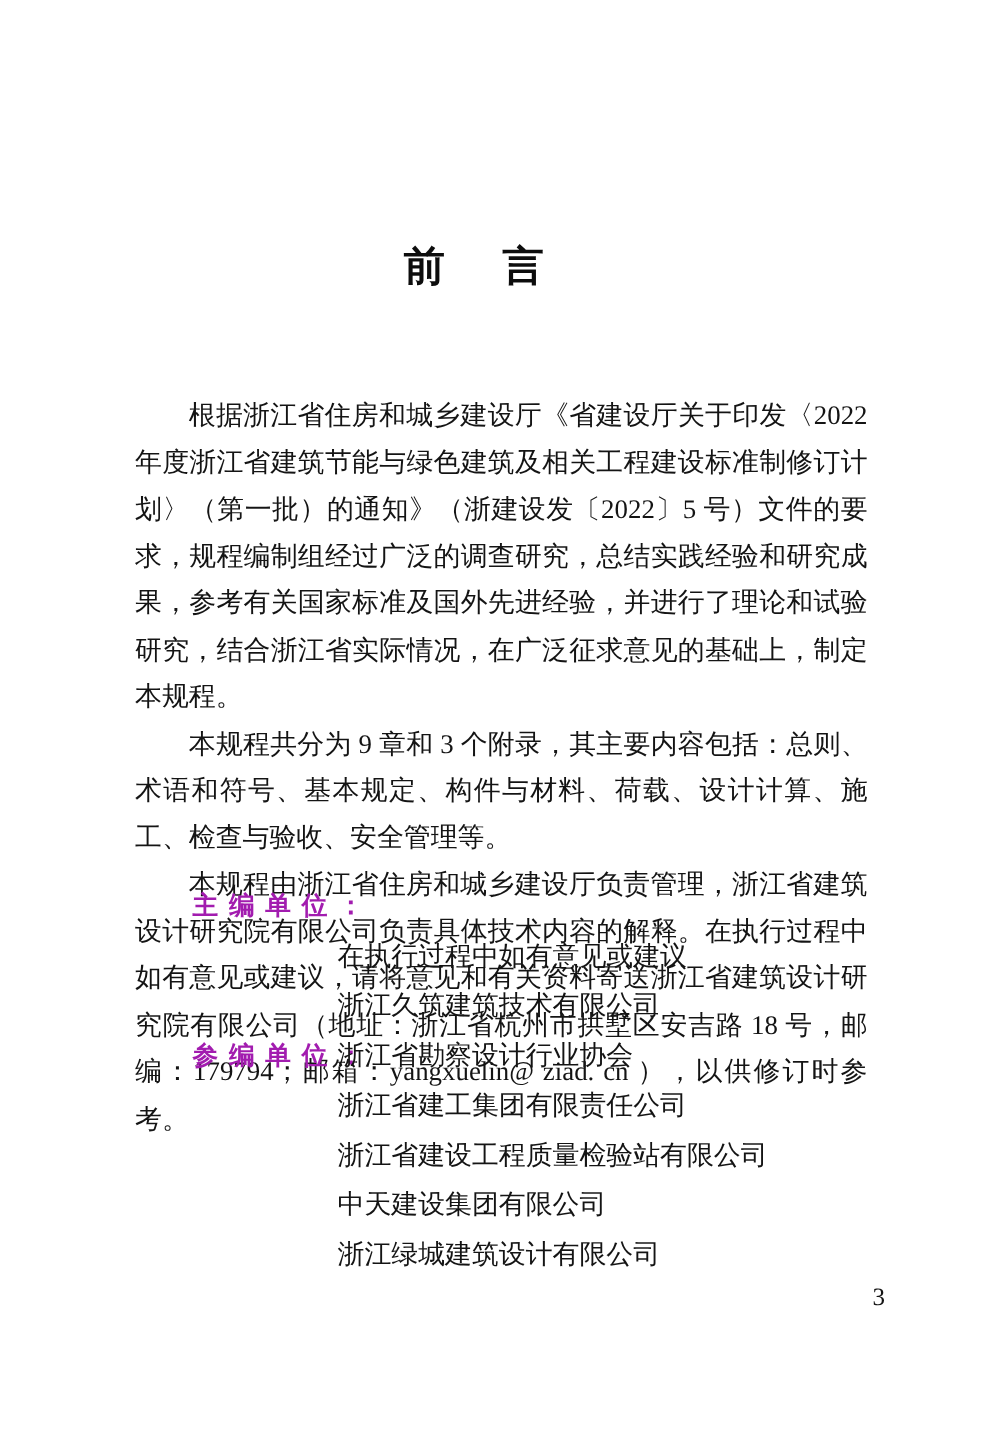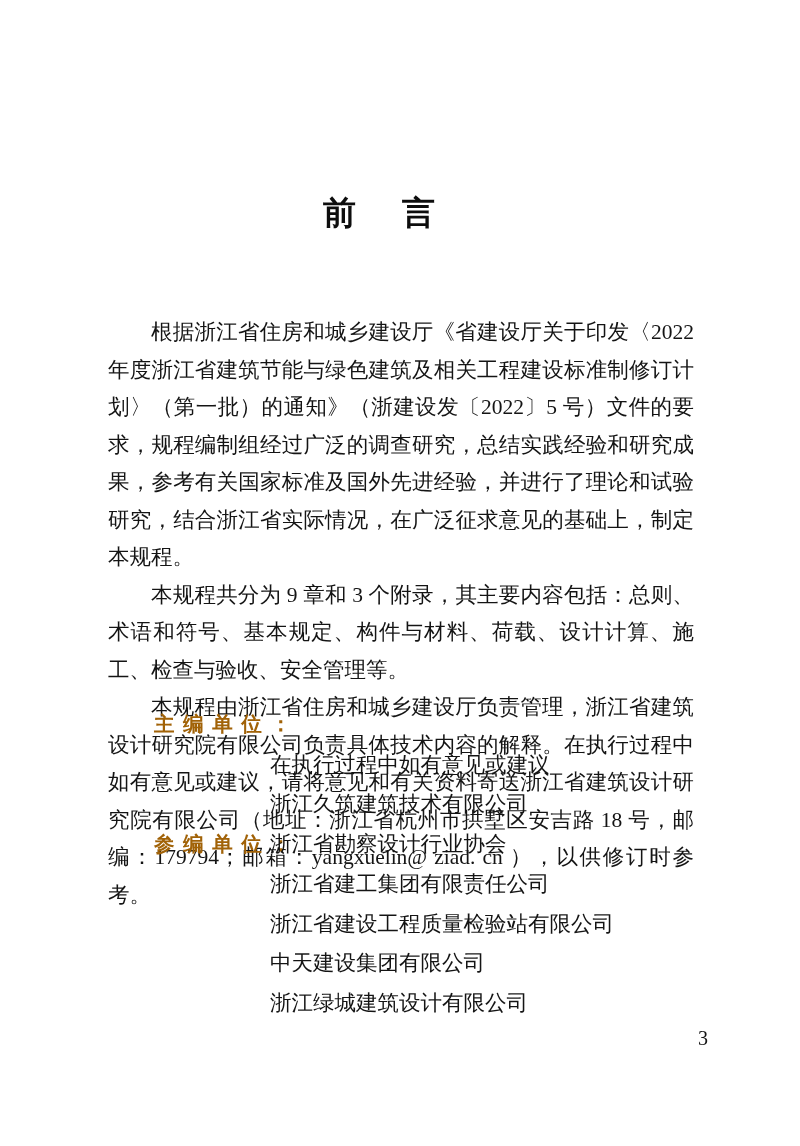--- a/index.html
+++ b/index.html
@@ -75,25 +75,25 @@
   .unit-group {
     display: block;
   }
   .unit-row {
     display: flex;
     align-items: baseline;
   }
   .unit-label {
     width: 162px;
     flex: 0 0 162px;
-    font-family: Liberation Mono, monospace;
+    font-family: Liberation Serif, serif;
     font-weight: bold;
     font-size: 20.5px;
     letter-spacing: 0.42em;
-    color: #a16207;
+    color: #a21caf;
     white-space: nowrap;
     padding-left: 46px;
     box-sizing: border-box;
     text-align: right;
   }
   .unit-label .colon {
     letter-spacing: 0;
   }
   .unit-name {
     flex: 1 1 auto;

